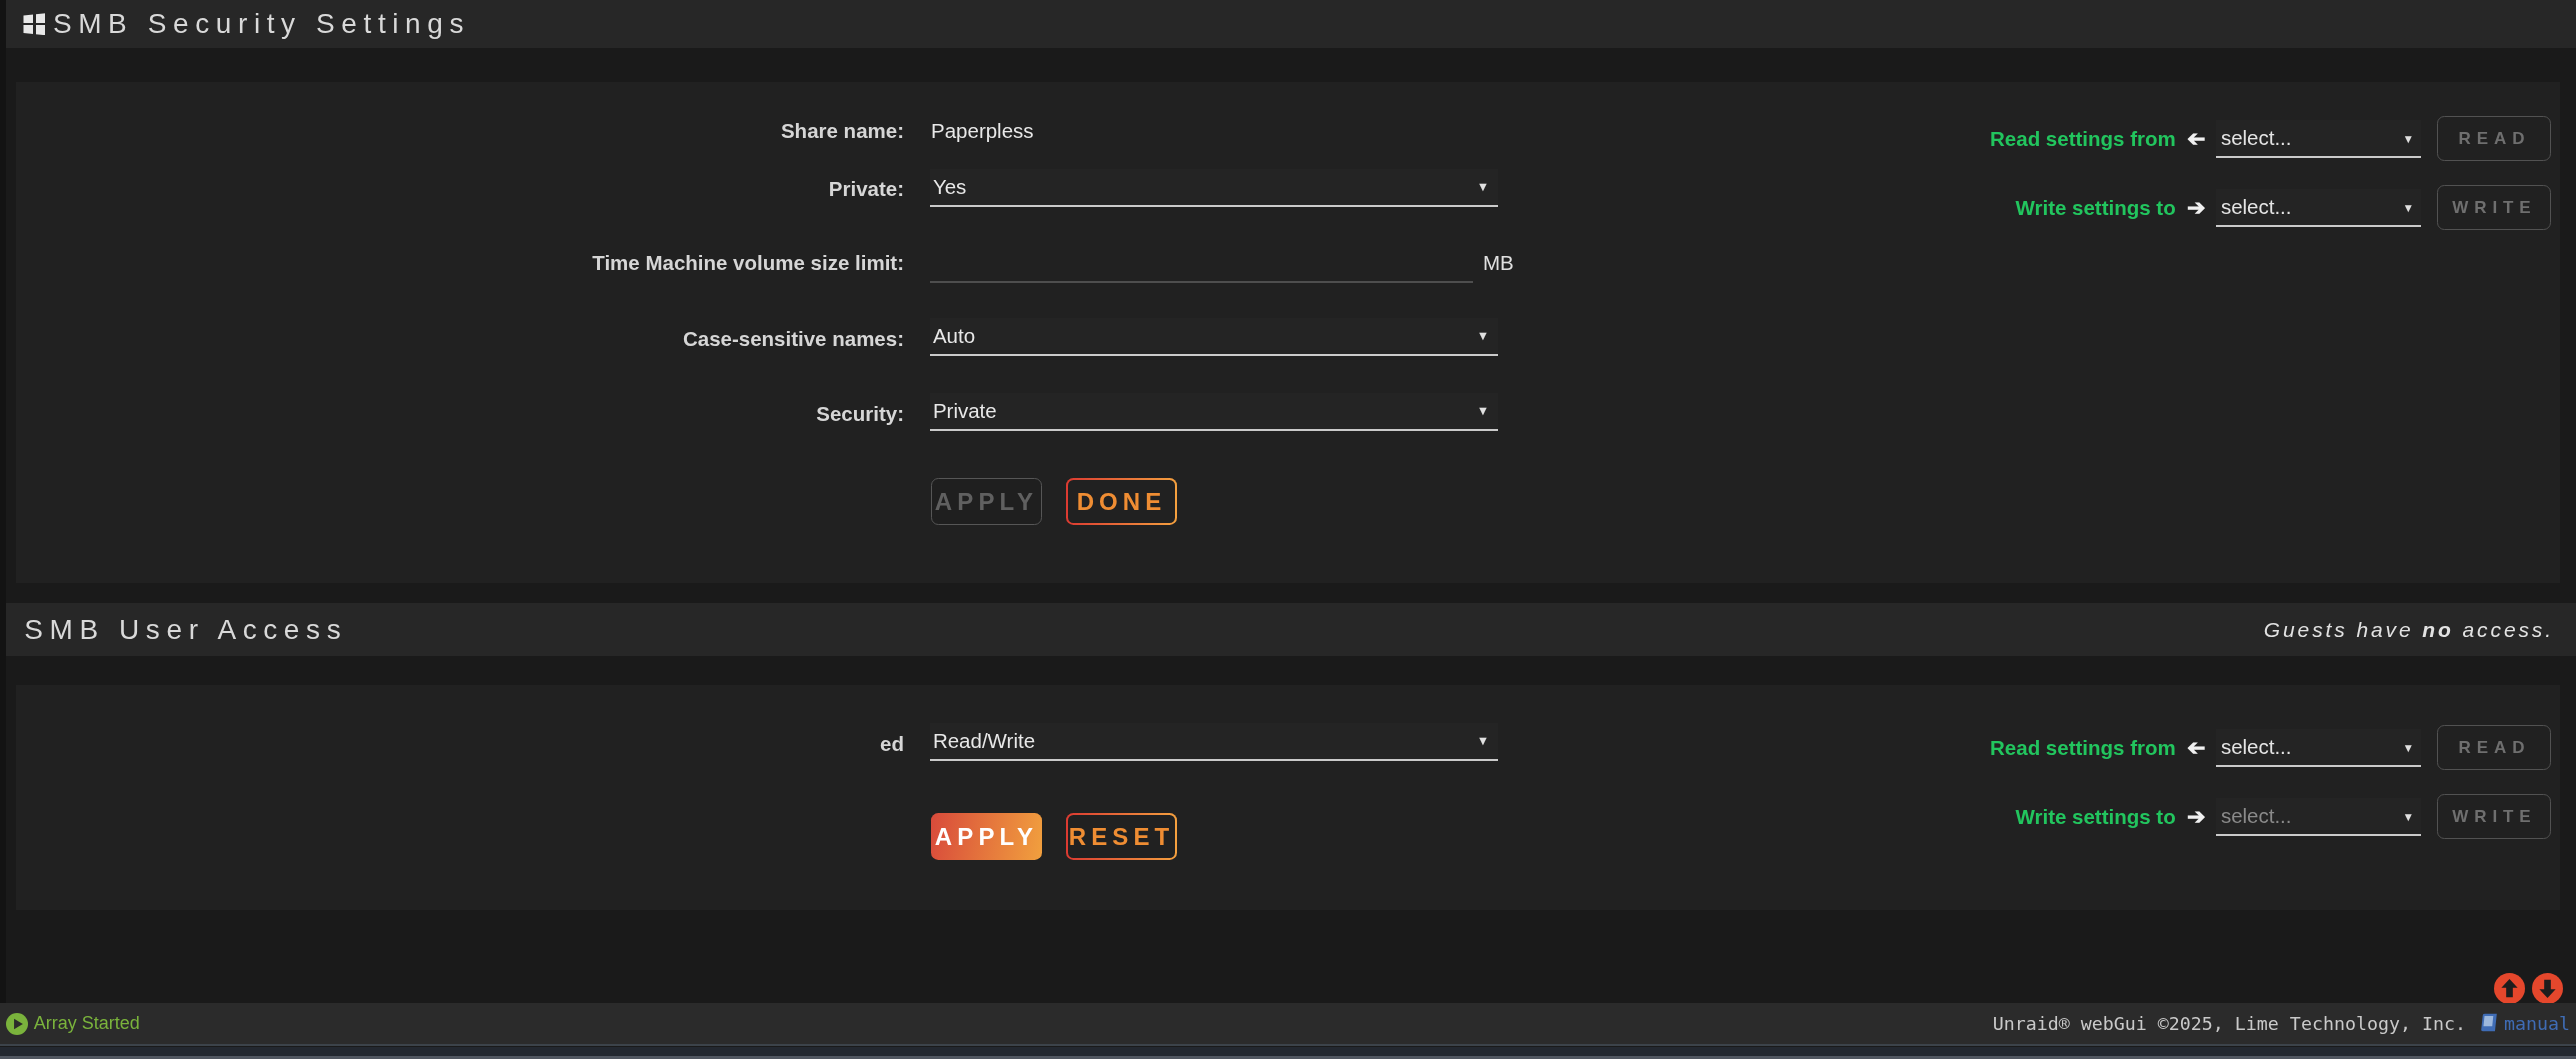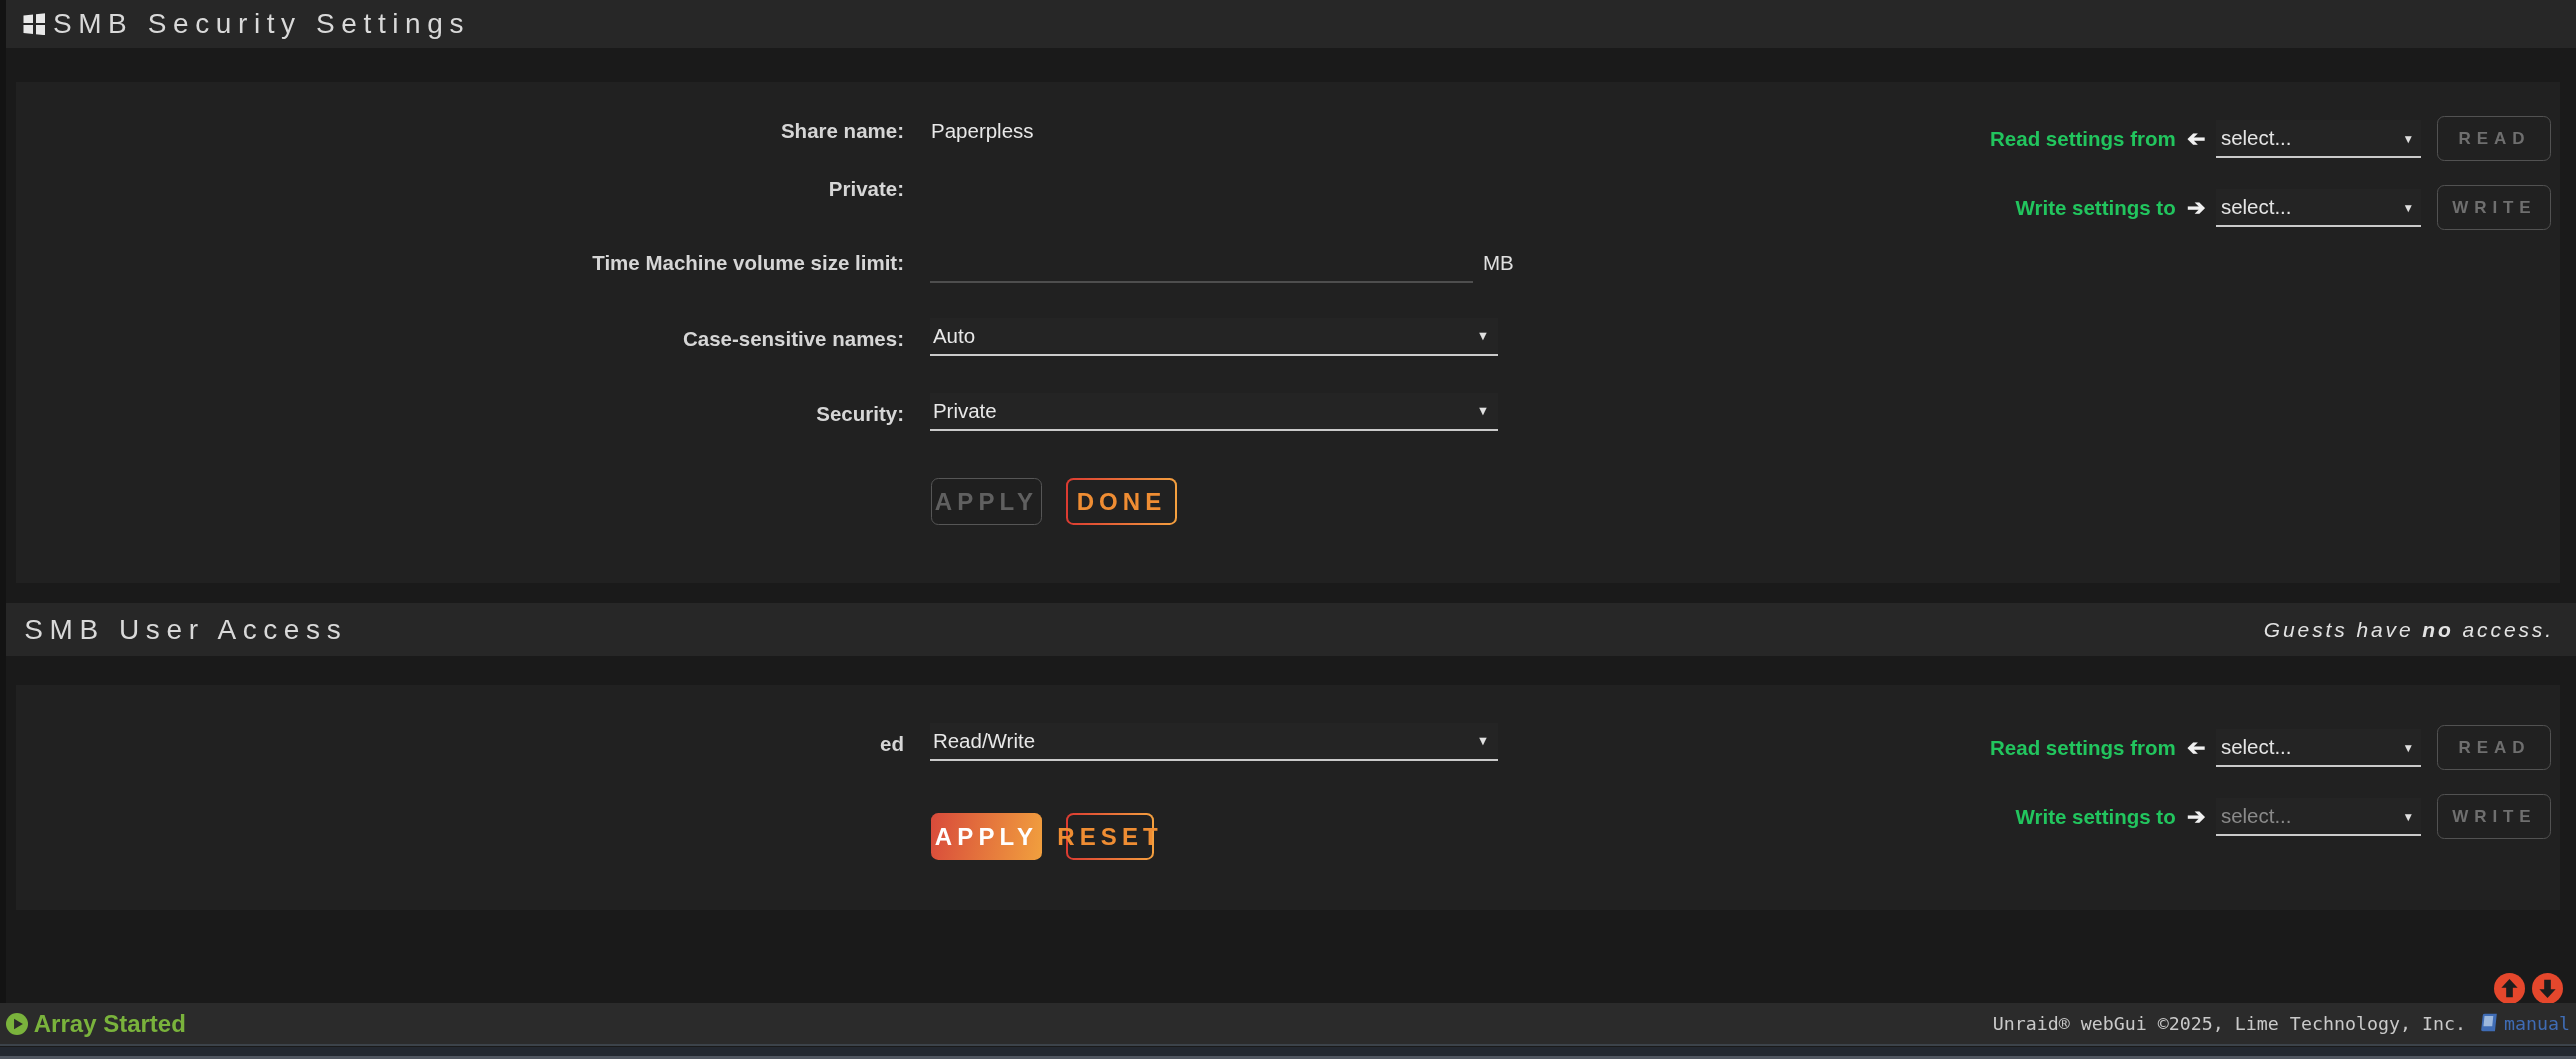--- a/index.html
+++ b/index.html
@@ -106,21 +106,21 @@
     font-size:11.7px; color:#e0e0e0;
   }
   .io-sel.dim { color:#8a8a8a; }
 
   
   .footer {
     position:absolute; left:0; right:0; top:1003px; height:41px; background:#2b2b2b;
     display:flex; align-items:center;
   }
   .status { display:flex; align-items:center; margin-left:5.9px; }
-  .status-text { color:#7ab33c; font-weight:bold; font-size:24px; margin-left:5.9px; white-space:nowrap; }
+  .status-text { color:#7ab33c; font-weight:normal; font-size:18px; margin-left:5.9px; white-space:nowrap; }
   .copy {
     margin-left:auto; display:flex; align-items:center; margin-right:5.9px;
     font-family:"DejaVu Sans Mono", monospace; font-size:18.3px; color:#c9c9c9; white-space:nowrap;
   }
   .manual-link { color:#3f6cb5; text-decoration:none; margin-left:5.9px; font-family:"DejaVu Sans Mono", monospace; cursor:pointer; }
   .book-icon { margin-left:13.2px; display:inline-flex; }
 
   
   .scrollers { position:absolute; top:973px; left:2494px; display:flex; gap:7.3px; }
   .scroll-btn { width:31px; height:31px; cursor:pointer; }
@@ -144,20 +144,23 @@
   </div>
   <div class="band-title">SMB Security Settings</div>
 </div>
 
 <div class="panel panel-1">
 
   <div class="f-label" style="top:37px;">Share name:</div>
   <div class="f-value" style="top:37px;">Paperpless</div>
 
   <div class="f-label" style="top:95px;">Private:</div>
+  <div class="sel" style="top:87px;">
+    <span>Yes</span>
+  </div>
 
   <div class="f-label" style="top:169px;">Time Machine volume size limit:</div>
   <input class="txt-input" style="top: 164px;" value="">
   <div class="suffix" style="top:169px;">MB</div>
 
   <div class="f-label" style="top:245px;">Case-sensitive names:</div>
   <div class="sel" style="top:236px;">
     <span>Auto</span>
   </div>
 
@@ -195,21 +198,21 @@
 </div>
 
 <div class="panel panel-2">
 
   <div class="f-label" style="top:47px;">ed</div>
   <div class="sel" style="top:38px;">
     <span>Read/Write</span>
   </div>
 
   <div class="btn btn-filled-orange" style="top:128px; left:915px; width:111px;">APPLY</div>
-  <div class="btn btn-outline-orange" style="top:128px; left:1050px; width:88px;">RESET</div>
+  <div class="btn btn-outline-orange" style="top:128px; left:1050px; width:111px;">RESET</div>
 
   <div class="io-block">
     <div class="io-row" style="top:40px;">
       <div class="io-label">Read settings from</div>
       <div class="io-arrow left"></div>
       <div class="io-sel">
         <span>select...</span>
       </div>
       <div class="btn btn-io" style="position:relative;">READ</div>
     </div>

